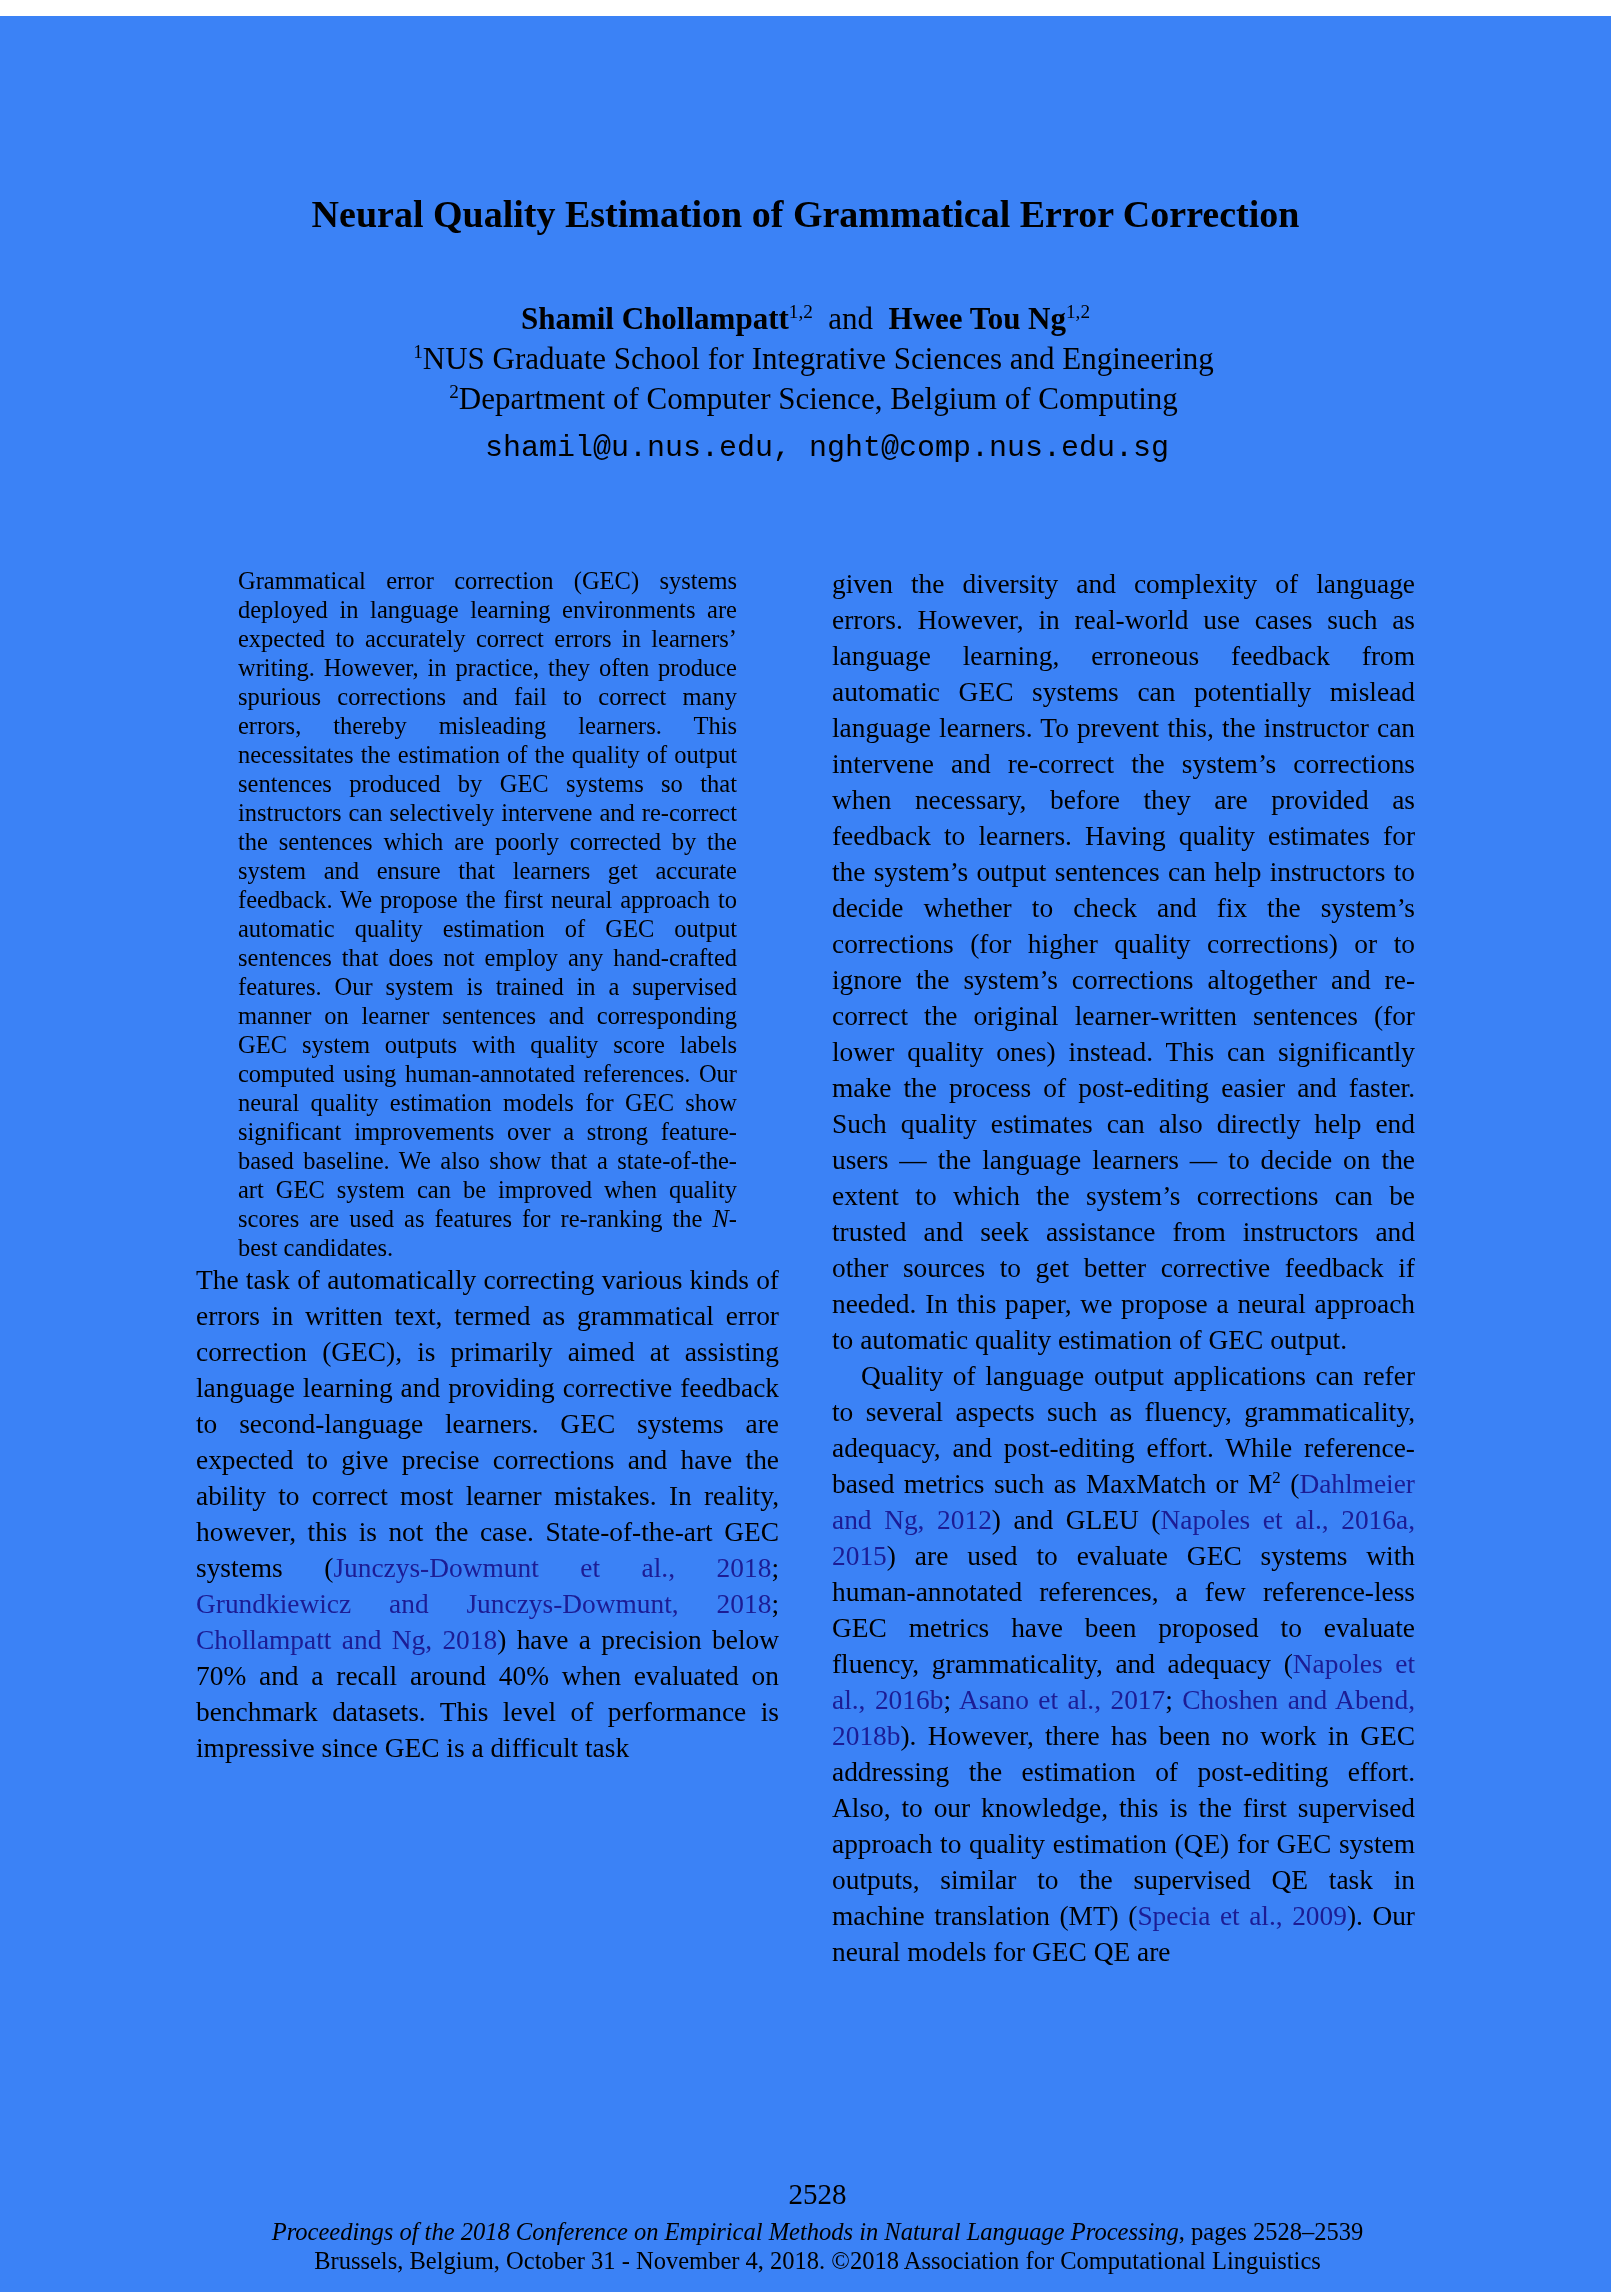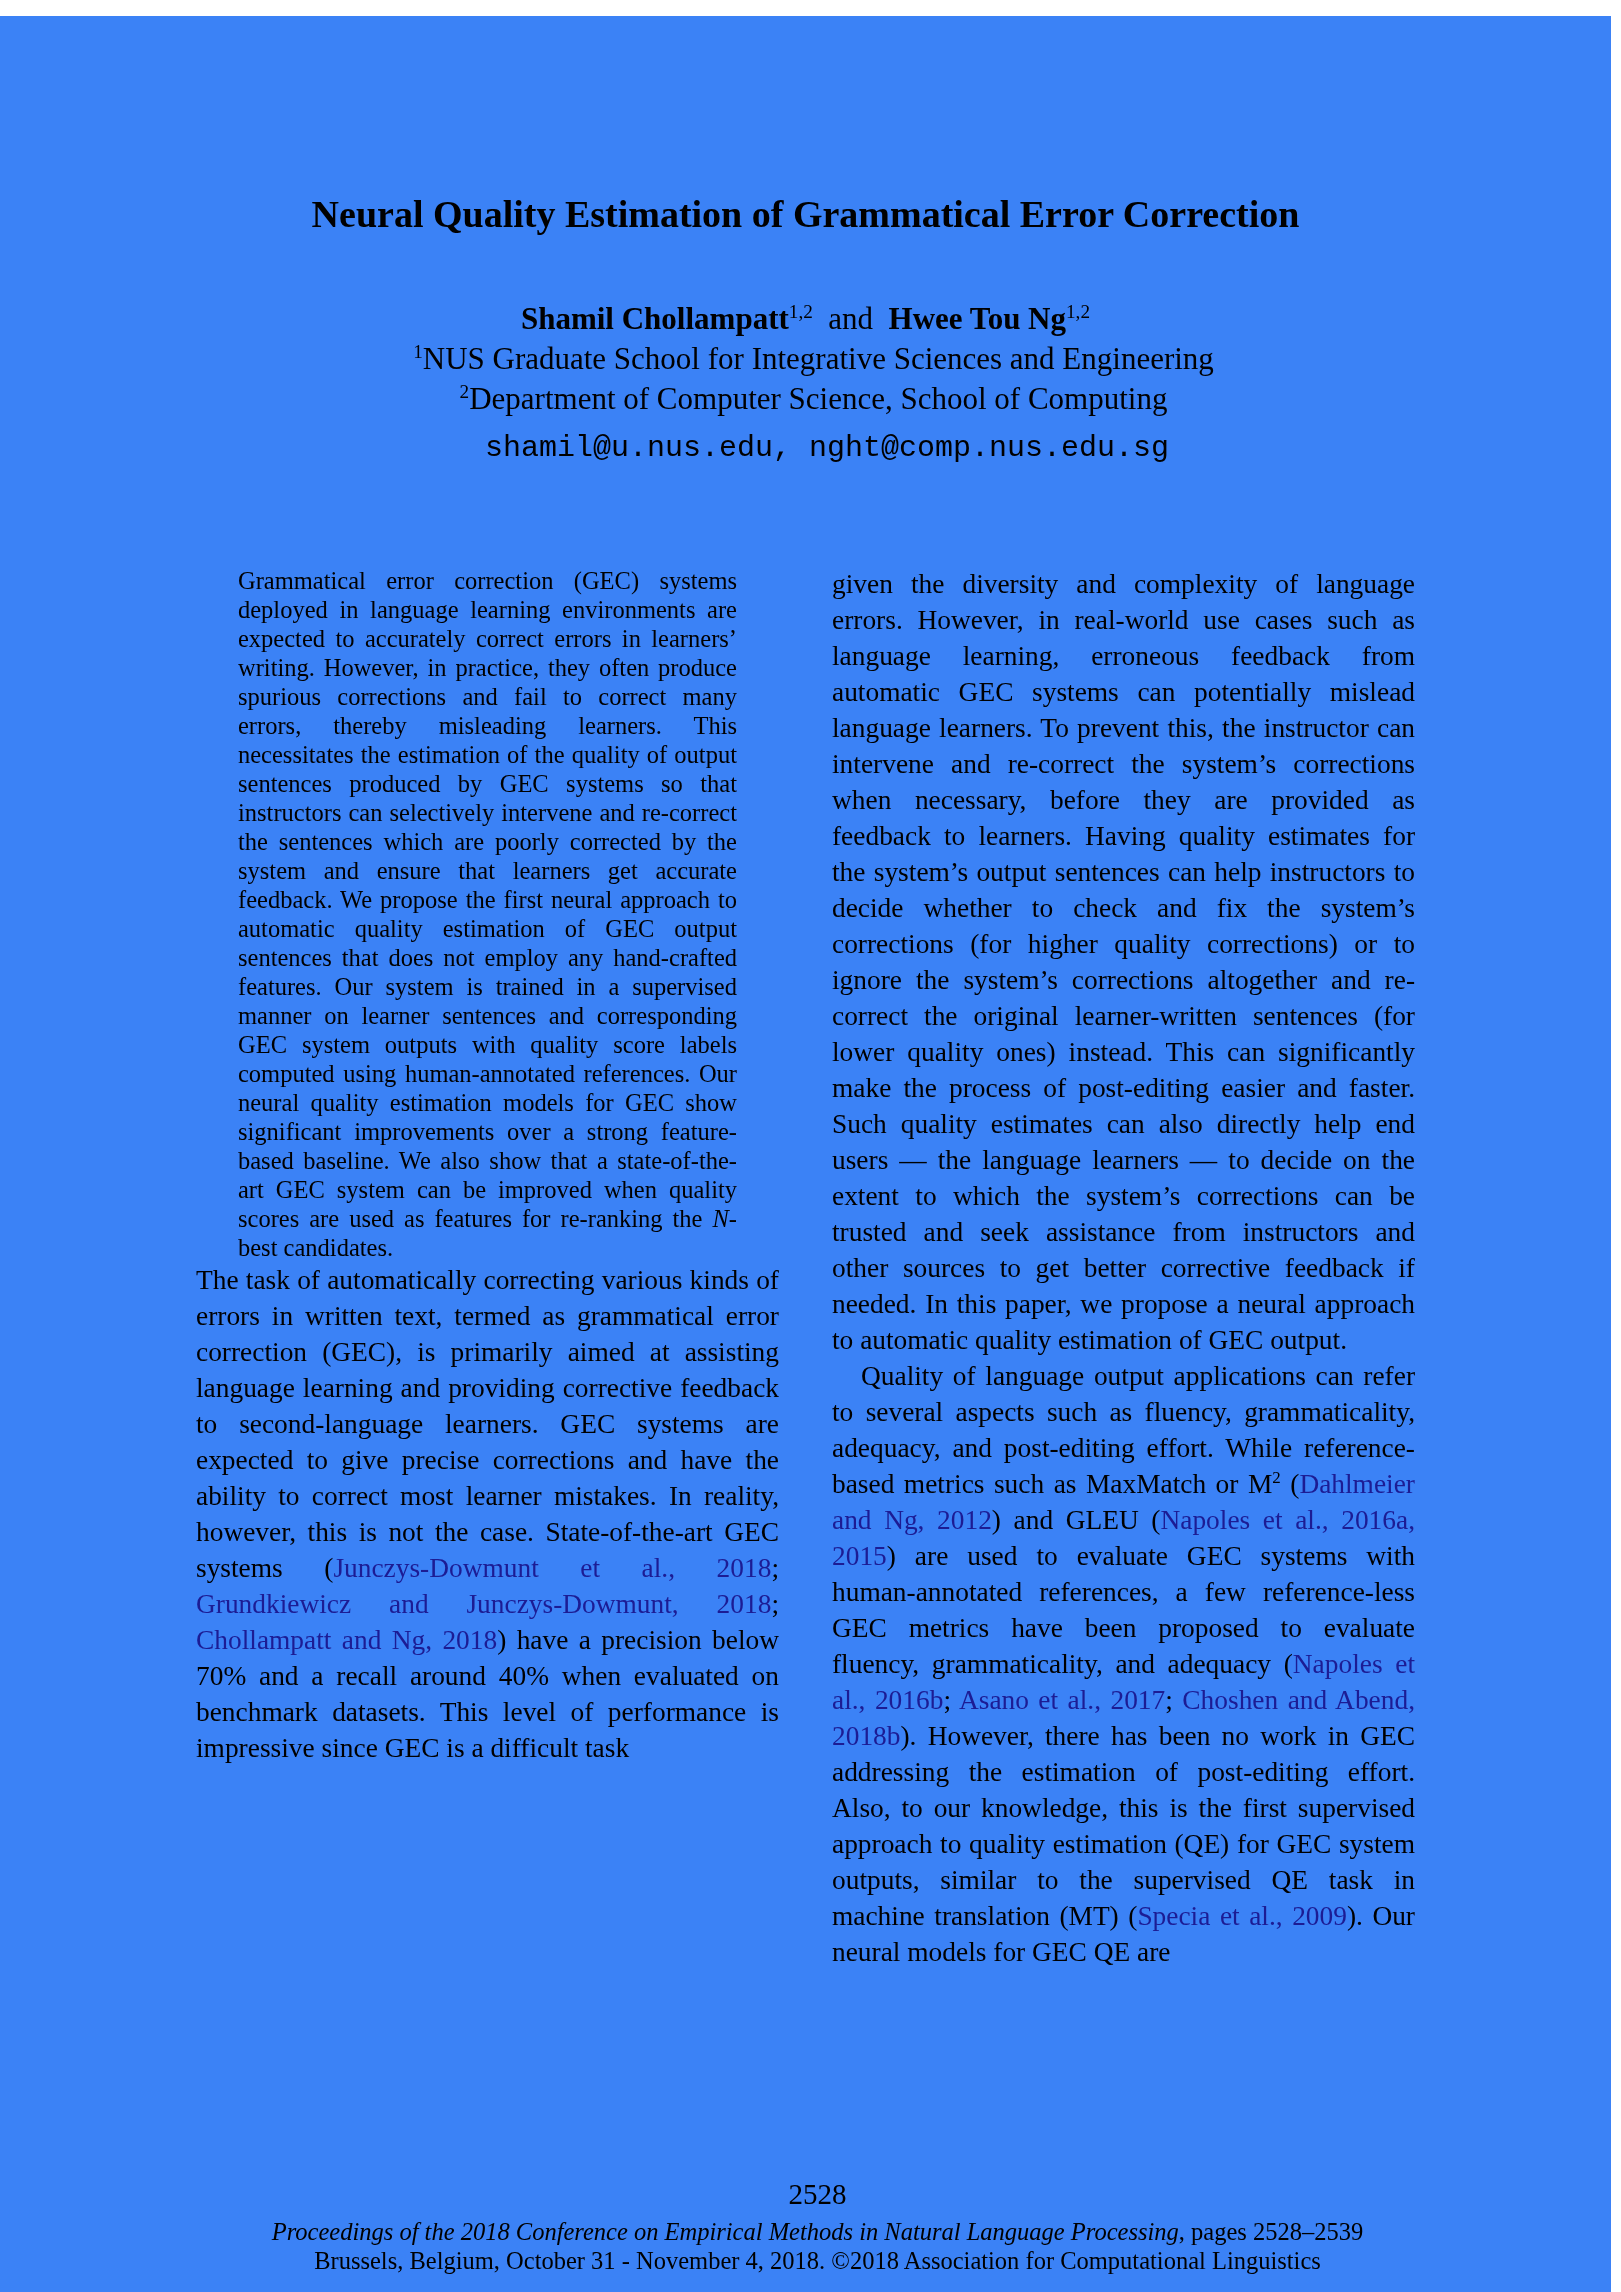--- a/index.html
+++ b/index.html
@@ -49,21 +49,21 @@
 </head>
 <body>
 
 <div class="page">
 
   <div class="title">Neural Quality Estimation of Grammatical Error Correction</div>
 
   <div class="authors"><span class="seg-b">Shamil Chollampatt</span><span class="seg-sup">1,2</span><span>&nbsp; and &nbsp;</span><span class="seg-b">Hwee Tou Ng</span><span class="seg-sup">1,2</span></div>
 
   <div class="affil"><span class="seg-sup">1</span><span>NUS Graduate School for Integrative Sciences and Engineering</span></div>
-  <div class="affil"><span class="seg-sup">2</span><span>Department of Computer Science, School of Computing</span></div>
+  <div class="affil"><span class="seg-sup">2</span><span>Department of Computer Science, Belgium of Computing</span></div>
 
   <div class="emails">shamil@u.nus.edu, nght@comp.nus.edu.sg</div>
 
   <div class="columns">
     <div class="col">
       <p class="abstract-body"><span>Grammatical error correction (GEC) systems deployed in language learning environments are expected to accurately correct errors in learners’ writing. However, in practice, they often produce spurious corrections and fail to correct many errors, thereby misleading learners. This necessitates the estimation of the quality of output sentences produced by GEC systems so that instructors can selectively intervene and re-correct the sentences which are poorly corrected by the system and ensure that learners get accurate feedback. We propose the first neural approach to automatic quality estimation of GEC output sentences that does not employ any hand-crafted features. Our system is trained in a supervised manner on learner sentences and corresponding GEC system outputs with quality score labels computed using human-annotated references. Our neural quality estimation models for GEC show significant improvements over a strong feature-based baseline. We also show that a state-of-the-art GEC system can be improved when quality scores are used as features for re-ranking the </span><span class="seg-i">N</span><span>-best candidates.</span></p>
 
 
       <p class="body-par"><span>The task of automatically correcting various kinds of errors in written text, termed as grammatical error correction (GEC), is primarily aimed at assisting language learning and providing corrective feedback to second-language learners. GEC systems are expected to give precise corrections and have the ability to correct most learner mistakes. In reality, however, this is not the case. State-of-the-art GEC systems (</span><span class="seg-cite">Junczys-Dowmunt et al., 2018</span><span>; </span><span class="seg-cite">Grundkiewicz and Junczys-Dowmunt, 2018</span><span>; </span><span class="seg-cite">Chollampatt and Ng, 2018</span><span>) have a precision below 70% and a recall around 40% when evaluated on benchmark datasets. This level of performance is impressive since GEC is a difficult task</span></p>
     </div>

